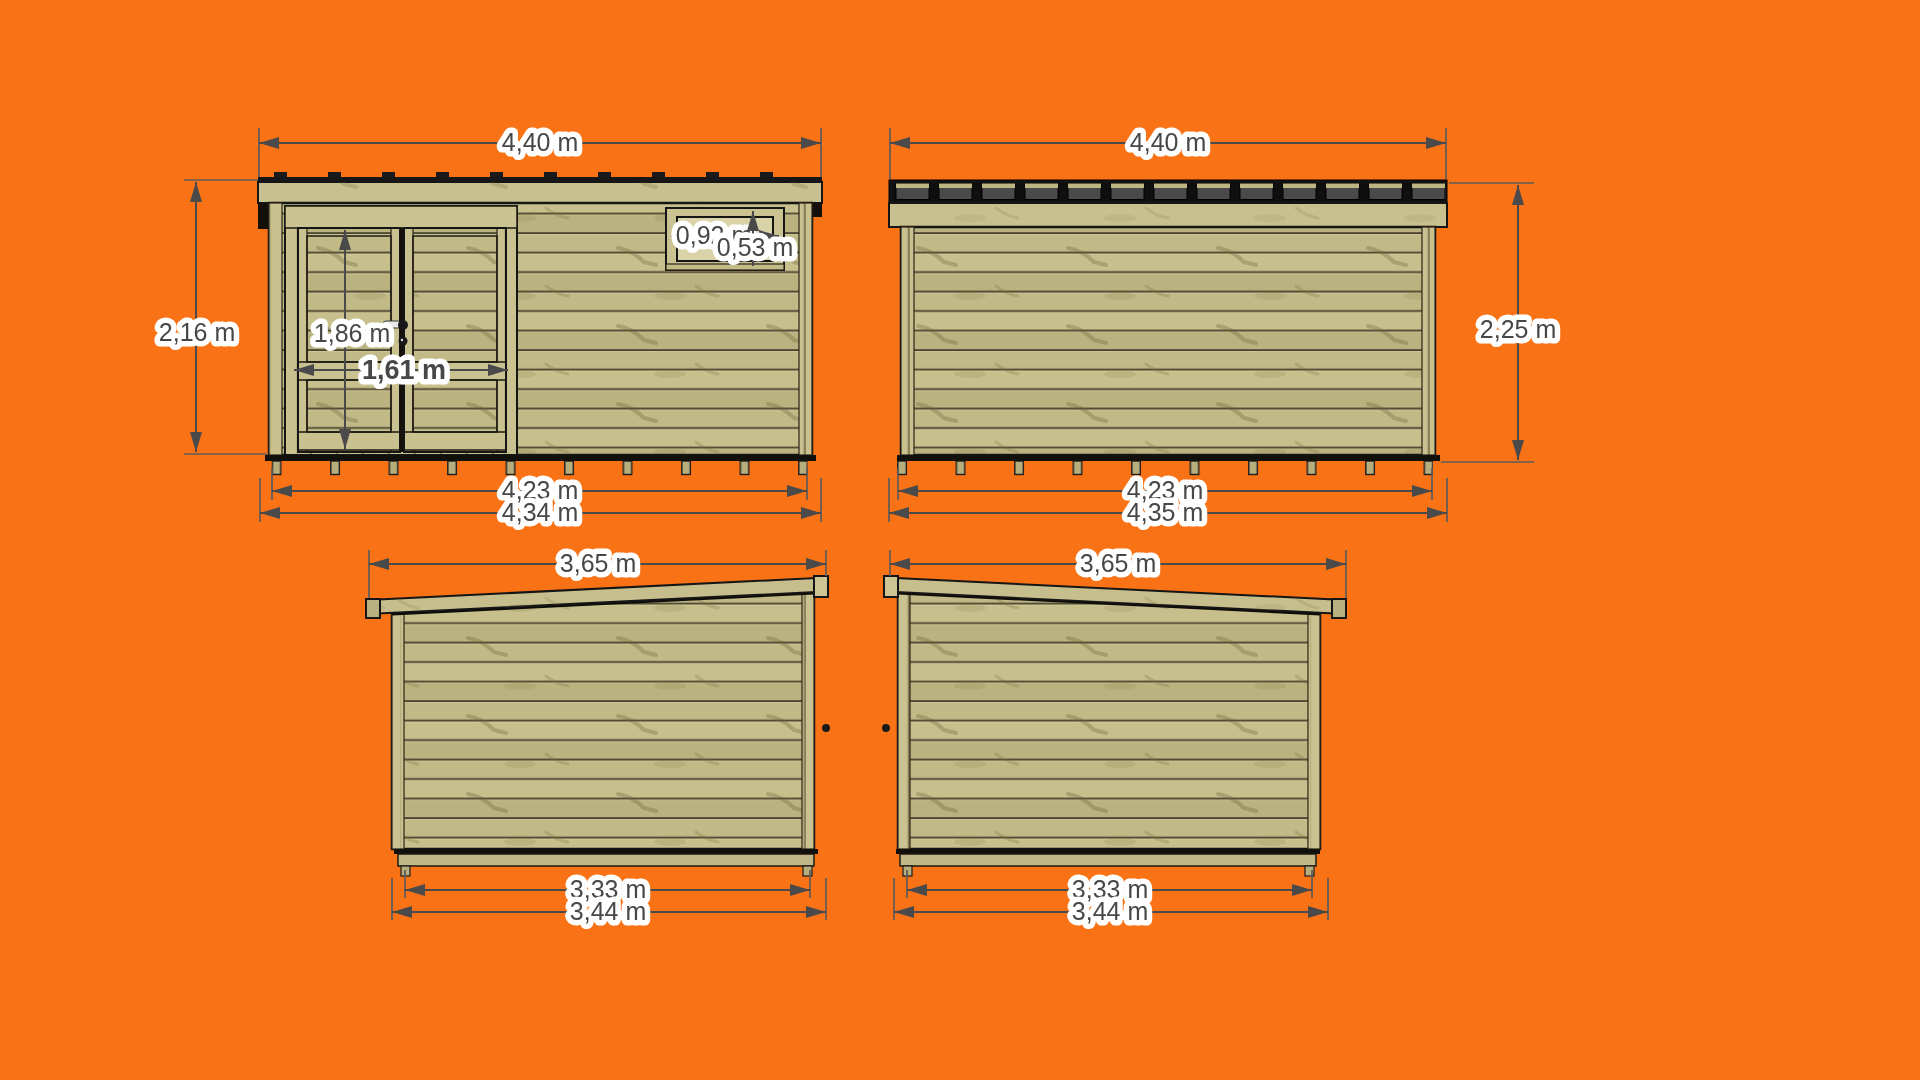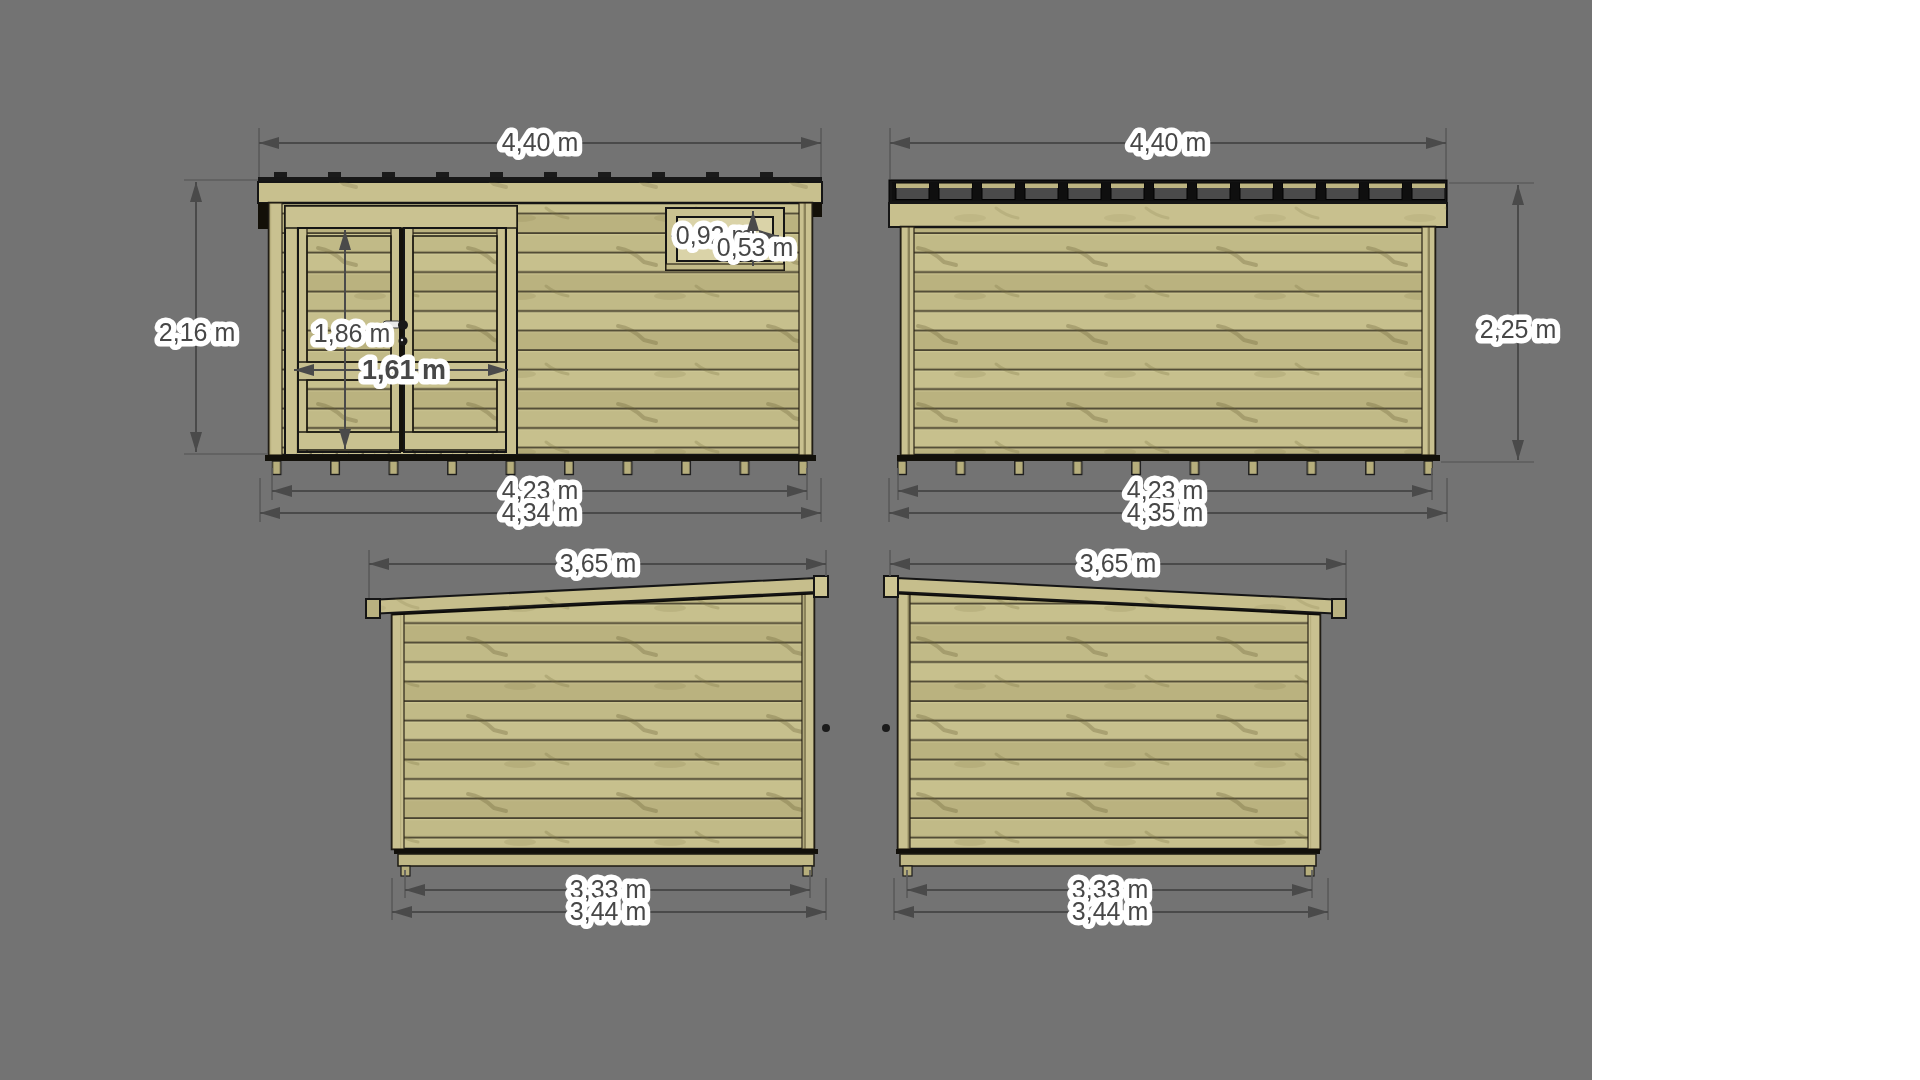--- a/index.html
+++ b/index.html
@@ -1,16 +1,16 @@
 <!DOCTYPE html>
 <html><head>
 <meta charset="utf-8">
 <style>
   html,body{margin:0;padding:0;background:#ffffff;}
-  .canvas{position:relative;width:1592px;height:1080px;background:#737373;overflow:hidden;}
+  .canvas{position:relative;width:1920px;height:1080px;background:#f97316;overflow:hidden;}
   svg{display:block;}
   
   .o1{stroke:#2a2417;stroke-width:1.2;}
   .o15{stroke:#1c1a12;stroke-width:1.5;}
   .o2{stroke:#151515;stroke-width:2;}
   .o25{stroke:#151515;stroke-width:2.5;}
   .nofill{fill:none;}
   
   .dim{stroke:#4a4a4a;stroke-width:2;fill:none;}
   .ext{stroke:#5c5c5c;stroke-width:1.7;fill:none;}

